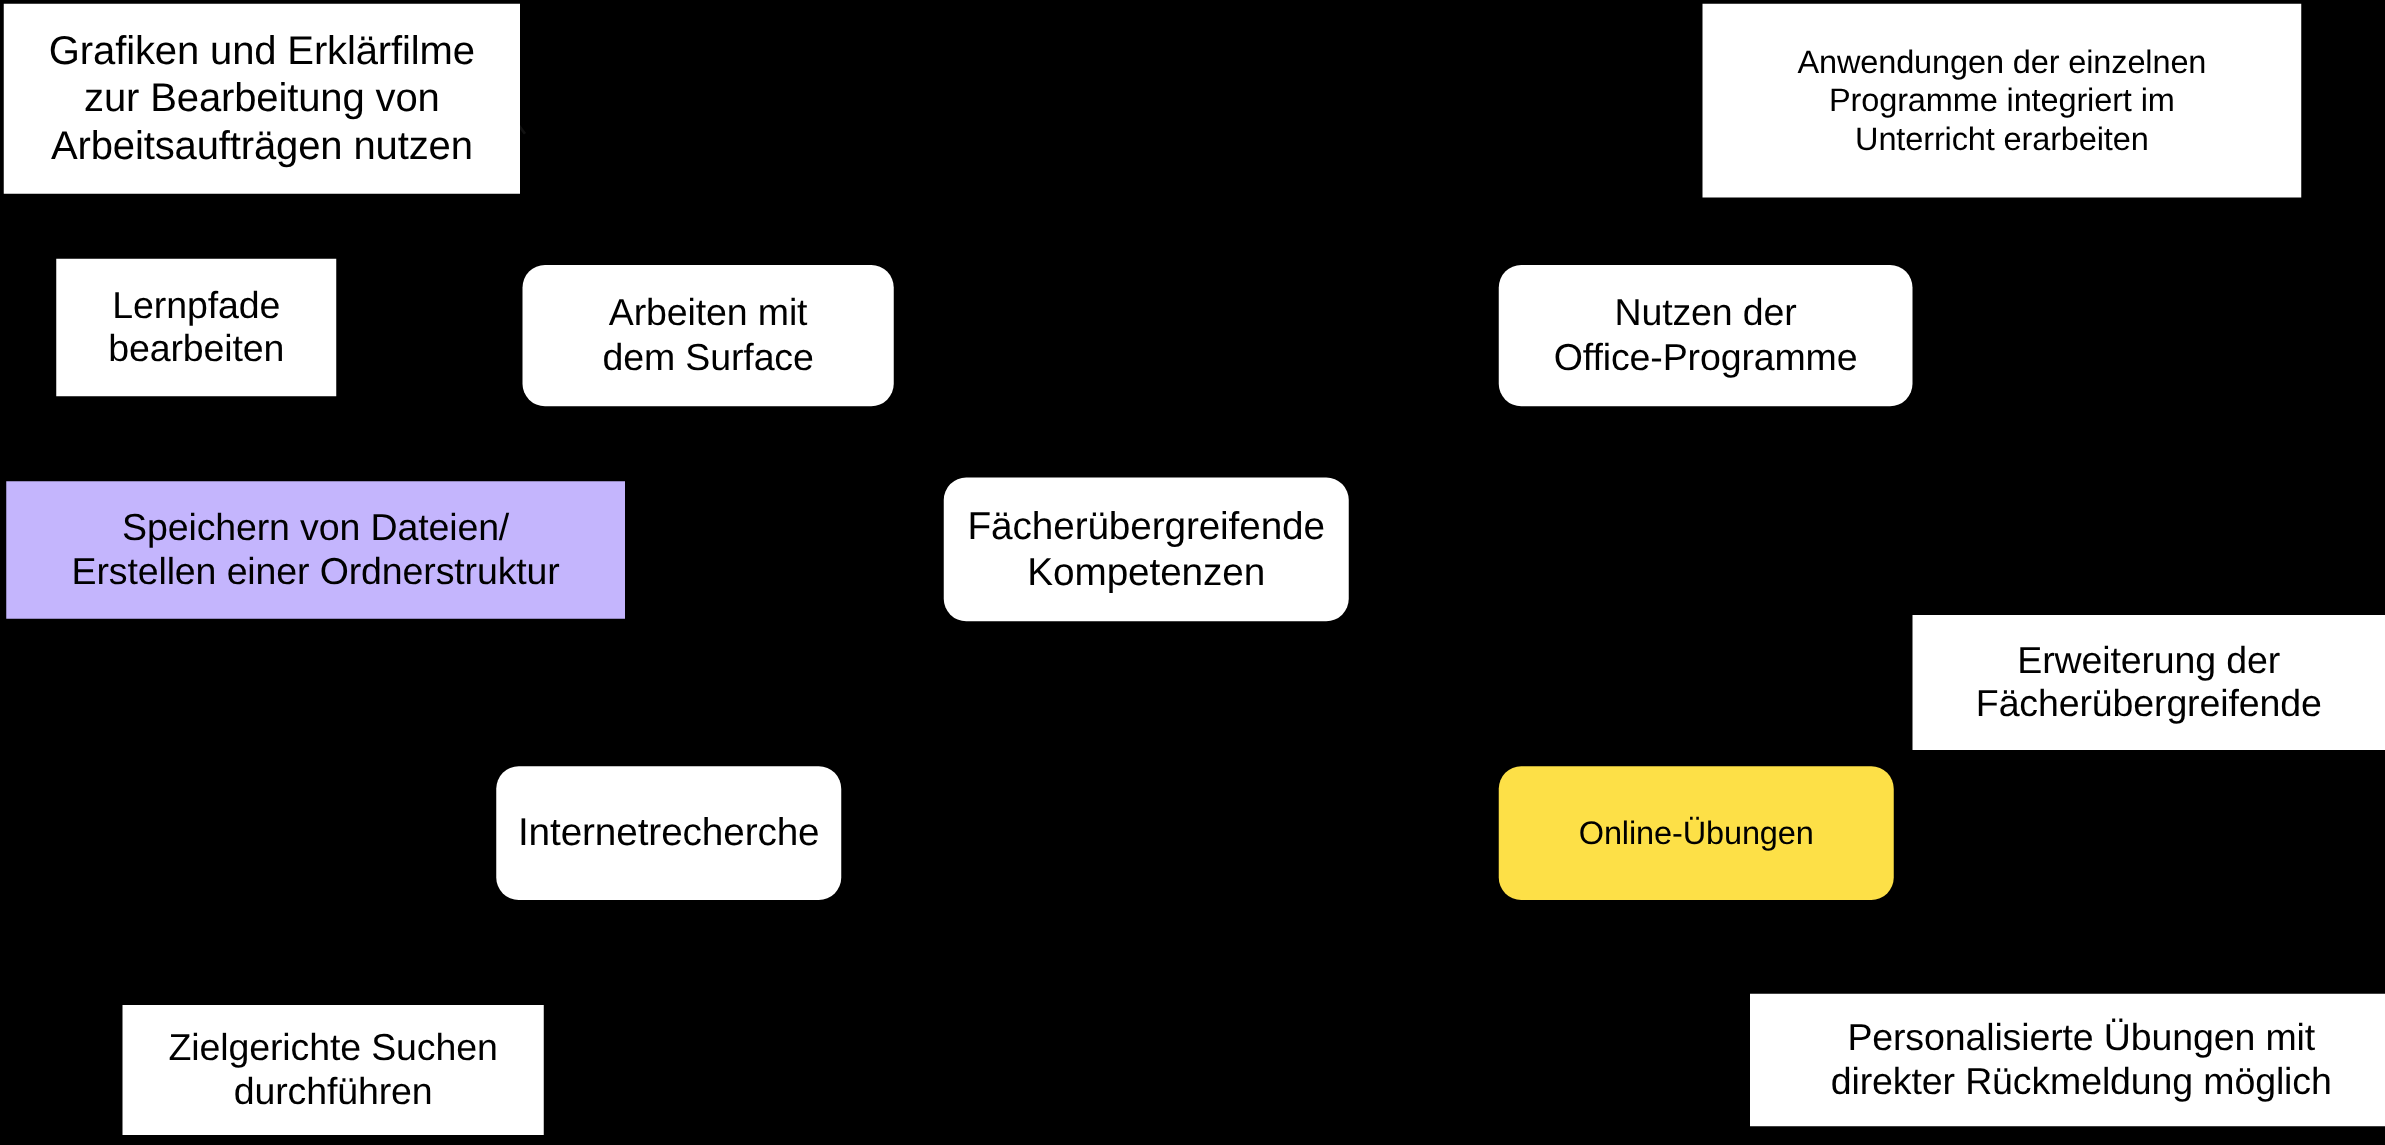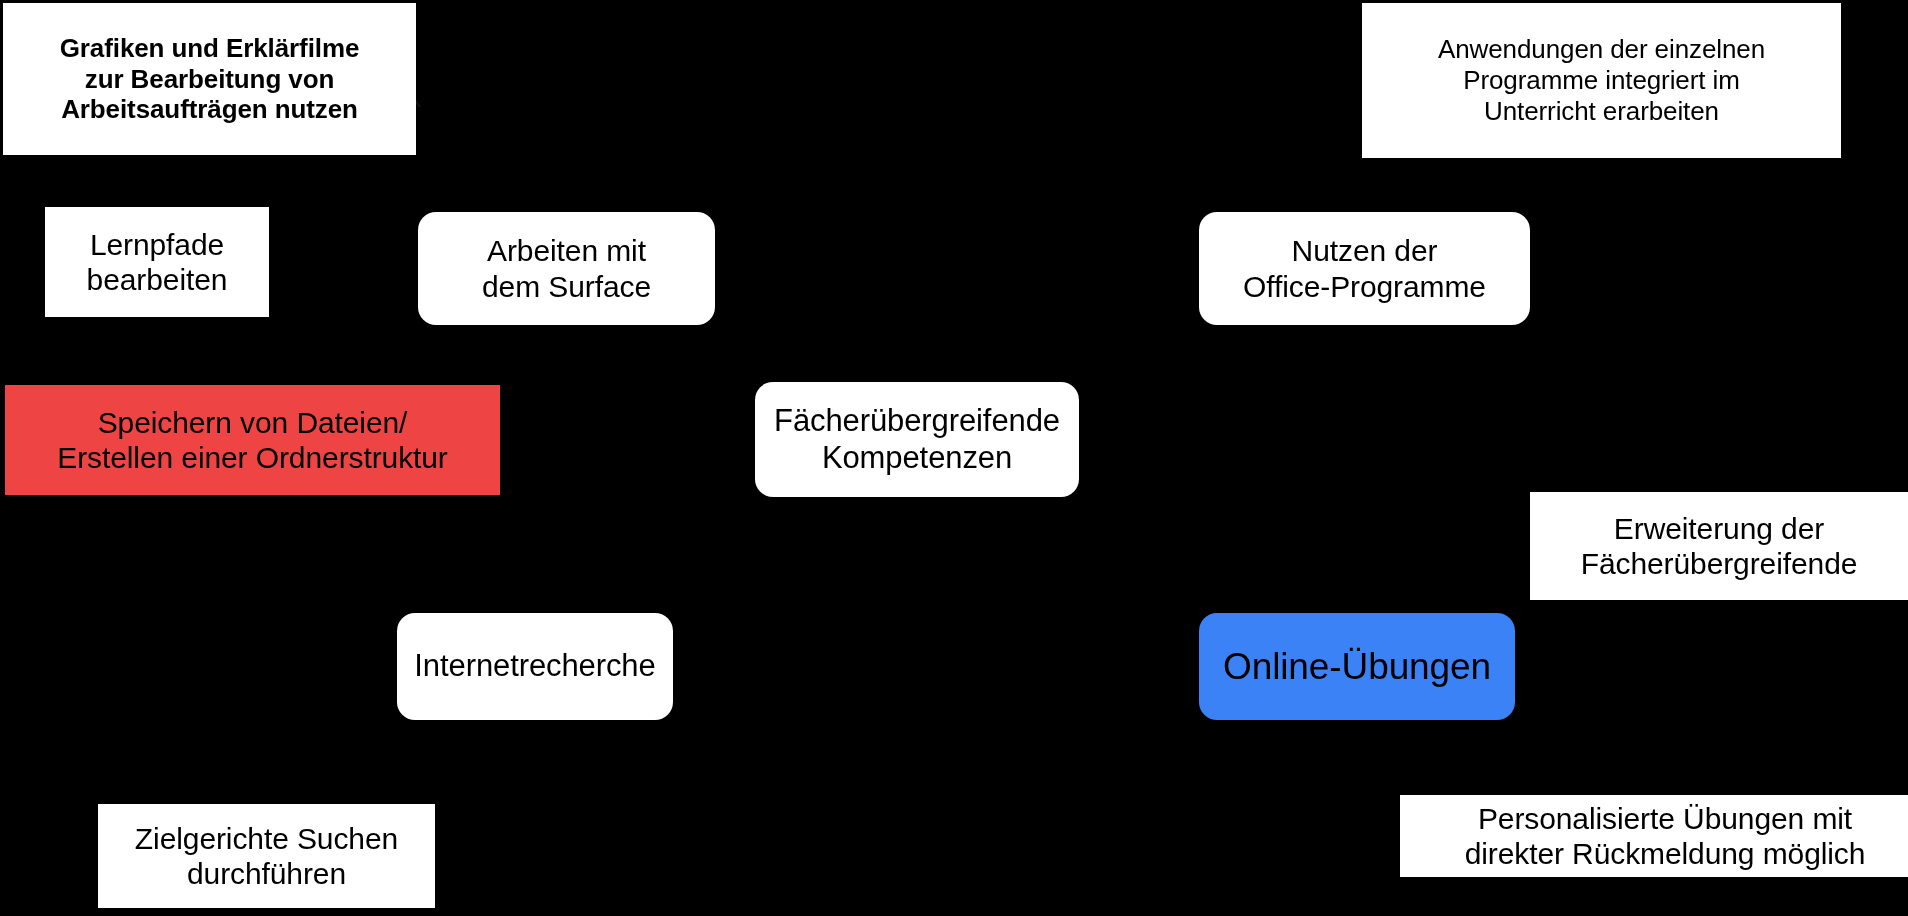--- a/index.html
+++ b/index.html
@@ -48,37 +48,37 @@
   }
 </style>
 </head>
 <body>
 
 <div id="canvas" style="background: rgb(0, 0, 0);">
   <svg class="leader" width="1908" height="916" viewBox="0 0 1908 916" style="left:0;top:0;">
       <line x1="402" y1="83" x2="420" y2="107" stroke="#111111"></line>
       <line x1="1409" y1="102" x2="1384" y2="157" stroke="#111111"></line>
     </svg>
-<div class="node sharp" style="left: 3px; top: 3px; width: 413px; height: 152px; font-size: 26px; background: rgb(255, 255, 255); color: rgb(0, 0, 0); font-weight: bold;">Grafiken und Erklärfilme
+<div class="node sharp" style="left: 3px; top: 3px; width: 413px; height: 152px; font-size: 32px; background: rgb(255, 255, 255); color: rgb(0, 0, 0);">Grafiken und Erklärfilme
 zur Bearbeitung von
 Arbeitsaufträgen nutzen</div>
     <div class="node sharp" style="left: 1362px; top: 3px; width: 479px; height: 155px; font-size: 26px; background: rgb(255, 255, 255); color: rgb(0, 0, 0);">Anwendungen der einzelnen
 Programme integriert im
 Unterricht erarbeiten</div>
     <div class="node sharp" style="left: 45px; top: 207px; width: 224px; height: 110px; font-size: 30px; background: rgb(255, 255, 255); color: rgb(0, 0, 0);">Lernpfade
 bearbeiten</div>
     <div class="node rounded" style="left: 418px; top: 212px; width: 297px; height: 113px; font-size: 30px; background: rgb(255, 255, 255); color: rgb(0, 0, 0);">Arbeiten mit
 dem Surface</div>
     <div class="node rounded" style="left: 1199px; top: 212px; width: 331px; height: 113px; font-size: 30px; background: rgb(255, 255, 255); color: rgb(0, 0, 0);">Nutzen der
 Office-Programme</div>
-    <div class="node sharp" style="left: 5px; top: 385px; width: 495px; height: 110px; font-size: 30px; background: #ef4444; color: rgb(0, 0, 0);">Speichern von Dateien/
+    <div class="node sharp" style="left: 5px; top: 385px; width: 495px; height: 110px; font-size: 30px; background: #c4b5fd; color: rgb(0, 0, 0);">Speichern von Dateien/
 Erstellen einer Ordnerstruktur</div>
     <div class="node rounded" style="left: 755px; top: 382px; width: 324px; height: 115px; font-size: 31px; background: rgb(255, 255, 255); color: rgb(0, 0, 0);">Fächerübergreifende
 Kompetenzen</div>
     <div class="node sharp" style="left: 1530px; top: 492px; width: 378px; height: 108px; font-size: 30px; background: rgb(255, 255, 255); color: rgb(0, 0, 0);">Erweiterung der
 Fächerübergreifende</div>
     <div class="node rounded" style="left: 397px; top: 613px; width: 276px; height: 107px; font-size: 31px; background: rgb(255, 255, 255); color: rgb(0, 0, 0);">Internetrecherche</div>
-    <div class="node rounded" style="left: 1199px; top: 613px; width: 316px; height: 107px; font-size: 37px; background: #3b82f6; color: rgb(0, 0, 0);">Online-Übungen</div>
+    <div class="node rounded" style="left: 1199px; top: 613px; width: 316px; height: 107px; font-size: 26px; background: #fde047; color: rgb(0, 0, 0);">Online-Übungen</div>
     <div class="node sharp" style="left: 98px; top: 776px; width: 337px; height: 104px; font-size: 30px; background: rgb(255, 255, 255); color: rgb(0, 0, 0); margin-top: 28px;">Zielgerichte Suchen
 durchführen</div>
-    <div class="node sharp" style="left: 1400px; top: 795px; width: 508px; height: 82px; font-size: 30px; background: rgb(255, 255, 255); color: rgb(0, 0, 0); padding-left: 32px;">Personalisierte Übungen mit
+    <div class="node sharp" style="left: 1400px; top: 795px; width: 508px; height: 106px; font-size: 30px; background: rgb(255, 255, 255); color: rgb(0, 0, 0); padding-left: 32px;">Personalisierte Übungen mit
 direkter Rückmeldung möglich</div>
   </div>
 
 </body></html>

